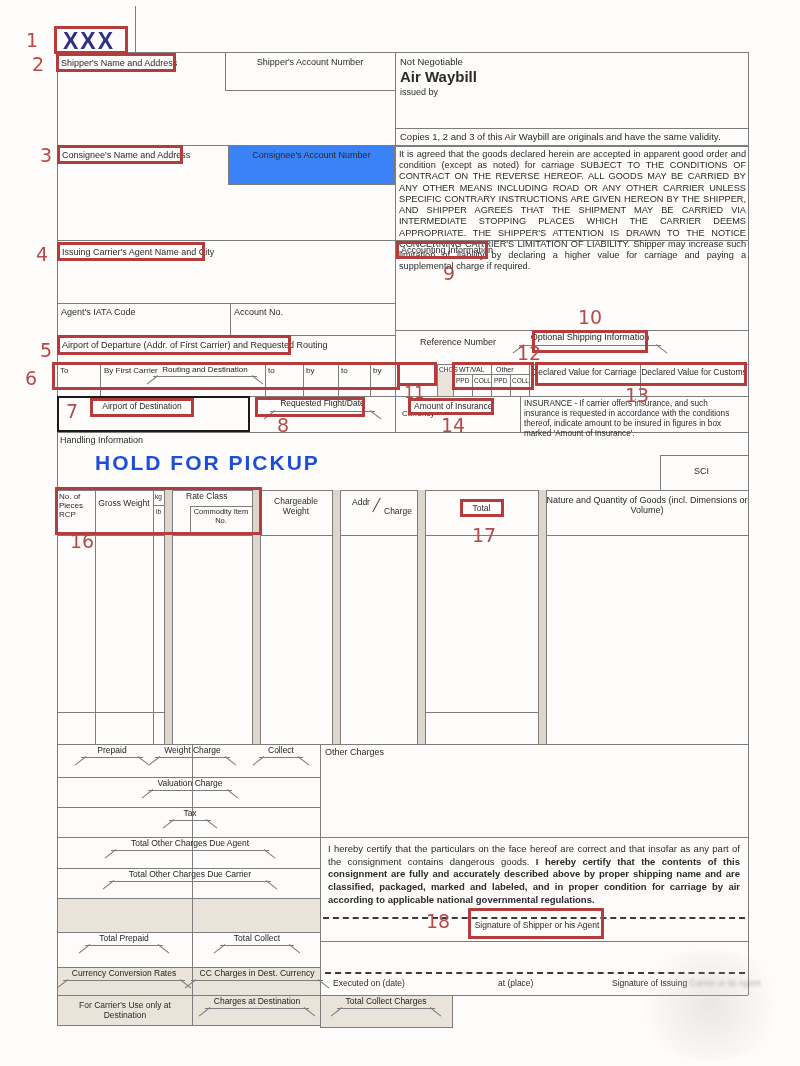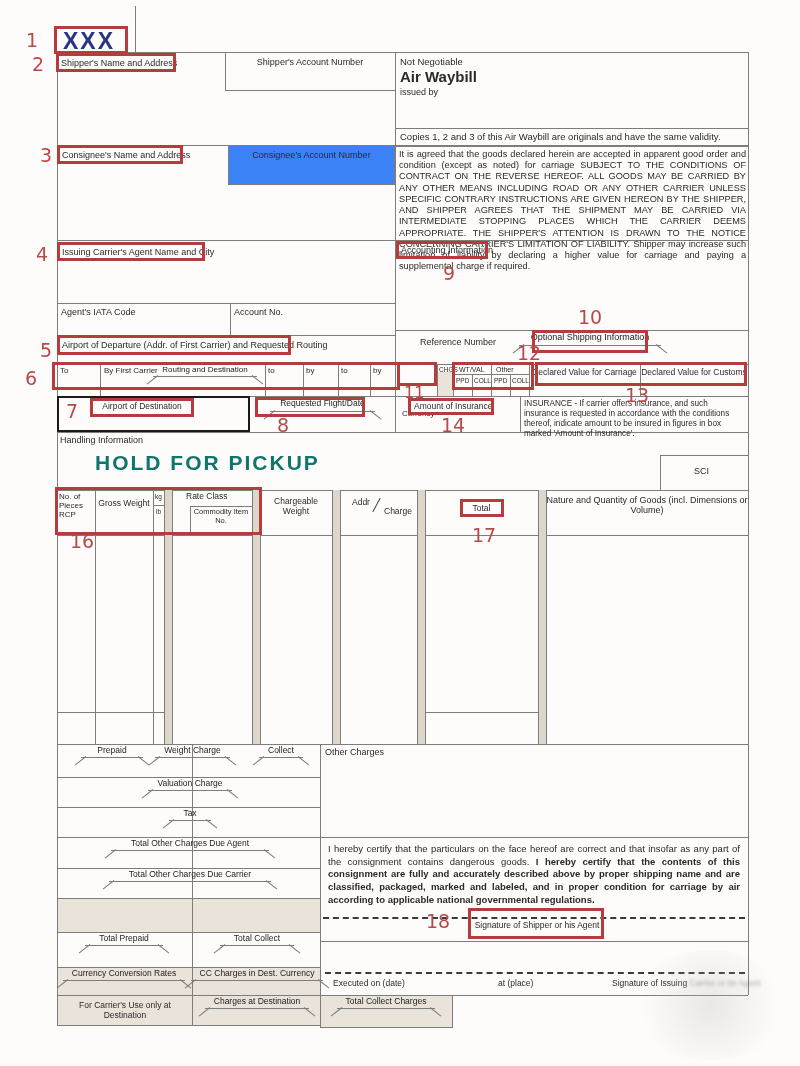--- a/index.html
+++ b/index.html
@@ -173,21 +173,21 @@
 
   <div style="position:absolute;left:57px;top:396px;width:193px;height:36px;border:2px solid #1a1a1a;box-sizing:border-box;"></div>
   <div class="lbl lblc" style="left:92px;top:402px;width:100px;font-size:8.5px;">Airport of Destination</div>
   <div class="tz" style="left:250px;top:397px;width:145px;">
     <span style="font-size:8.5px;padding:1px 10px 3px;">Requested Flight/Date</span>
   </div>
   <div class="lbl" style="left:414px;top:402px;font-size:8.5px;">Amount of Insurance</div>
   <div style="position:absolute;left:524px;top:399px;width:221px;font-size:8.2px;line-height:1.2;">INSURANCE - If carrier offers insurance, and such insurance is requested in accordance with the conditions thereof, indicate amount to be insured in figures in box marked 'Amount of Insurance'.</div>
 
   <div class="lbl" style="left:60px;top:435px;">Handling Information</div>
-  <div class="lbl" style="left:95px;top:451px;font-size:21px;font-weight:bold;letter-spacing:2px;color:#0f766e;">HOLD FOR PICKUP</div>
+  <div class="lbl" style="left:95px;top:451px;font-size:21px;font-weight:bold;letter-spacing:2px;color:#1d4ed8;">HOLD FOR PICKUP</div>
   <div class="lbl" style="left:694px;top:466px;">SCI</div>
 
   <div class="lbl" style="left:59px;top:492px;width:32px;white-space:normal;font-size:8px;">No. of Pieces RCP</div>
   <div class="lbl lblc" style="left:97px;top:499px;width:54px;font-size:8.5px;">Gross Weight</div>
   <div class="lbl tiny" style="left:155px;top:493px;">kg</div>
   <div class="lbl tiny" style="left:156px;top:508px;">lb</div>
   <div class="lbl" style="left:186px;top:492px;font-size:8.5px;">Rate Class</div>
   <div class="lbl lblc" style="left:191px;top:508px;width:60px;font-size:7.5px;">Commodity Item No.</div>
   <div class="lbl lblc" style="left:262px;top:497px;width:68px;font-size:8.5px;">Chargeable Weight</div>
   <div class="lbl" style="left:352px;top:498px;font-size:8.5px;">Addr</div>

